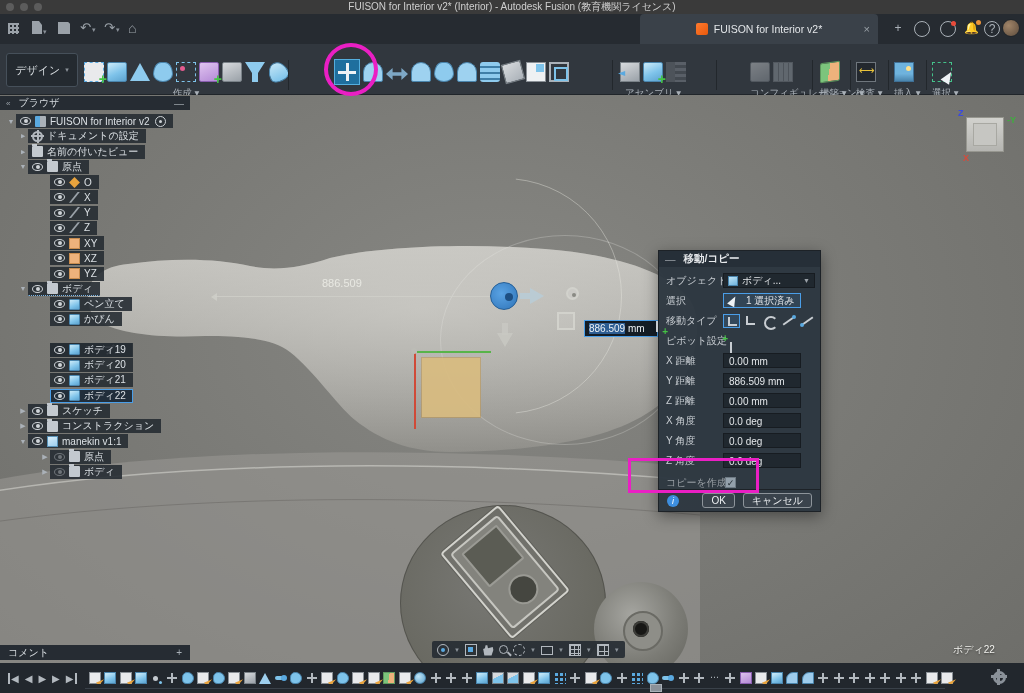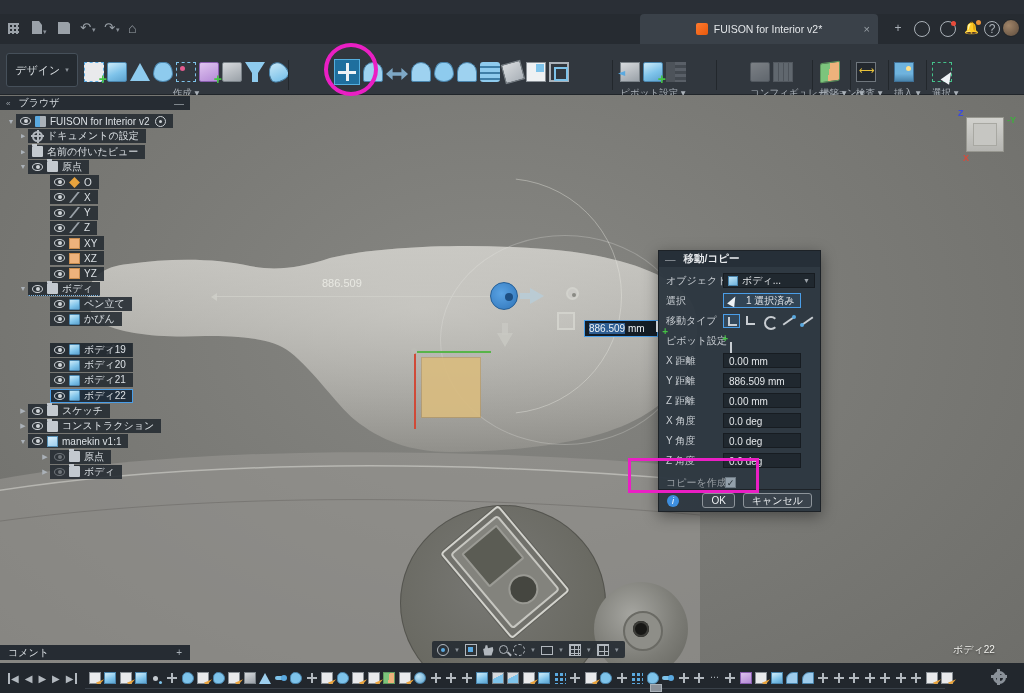--- a/index.html
+++ b/index.html
@@ -254,20 +254,26 @@
   #vase { position:absolute; left:594px; top:487px; width:94px; height:94px; border-radius:50%;
     background:radial-gradient(circle at 40% 35%, #a5a5a0, #7c7c76 55%, #62625c); }
   #vase::before { content:""; position:absolute; left:29px; top:29px; width:36px; height:36px; border-radius:50%; background:#8e8e88; border:2px solid #6a6a64;}
   #vase::after { content:""; position:absolute; left:39px; top:39px; width:16px; height:16px; border-radius:50%; background:#171715; box-shadow:inset 0 0 0 2px #3c3c38;}
 </style>
 </head>
 <body>
 
 <div id="root">
 
+  <div id="titlebar">
+    <span class="tl-dot"></span>
+    <span class="tl-dot"></span>
+    <span class="tl-dot"></span>
+    <div id="title-text">FUISON for Interior v2* (Interior) - Autodesk Fusion (教育機関ライセンス)</div>
+  </div>
 
   <div id="appbar">
     <span class="ab-ic" style="left:8px"><span class="mini-grid"></span></span>
     <span class="ab-ic" style="left:32px"><span class="doc-ic"></span><span class="ab-caret">▾</span></span>
     <span class="ab-ic" style="left:58px"><span class="save-ic"></span></span>
     <span class="ab-ic" style="left:80px">↶<span class="ab-caret">▾</span></span>
     <span class="ab-ic" style="left:104px">↷<span class="ab-caret">▾</span></span>
     <span class="ab-ic" style="left:128px; font-size:14px">⌂</span>
     <div id="doc-tab">
       <span id="tab-logo"></span>
@@ -317,21 +323,21 @@
             <span class="ri facesq"></span>
             <span class="ri nested"></span>
           </div>
         </div>
         <div class="rgroup" style="left: 620px;">
           <div class="rg-icons">
             <span class="ri link"></span>
             <span class="ri cube plus-badge"></span>
             <span class="ri bom grayed"></span>
           </div>
-          <div class="rg-label">ピボット設定 ▾</div>
+          <div class="rg-label">アセンブリ ▾</div>
         </div>
         <div class="rgroup" style="left: 750px;">
           <div class="rg-icons">
             <span class="ri graycube grayed"></span>
             <span class="ri table grayed"></span>
           </div>
           <div class="rg-label">コンフィギュレーション ▾</div>
         </div>
         <div class="rgroup" style="left: 820px;">
           <div class="rg-icons">

